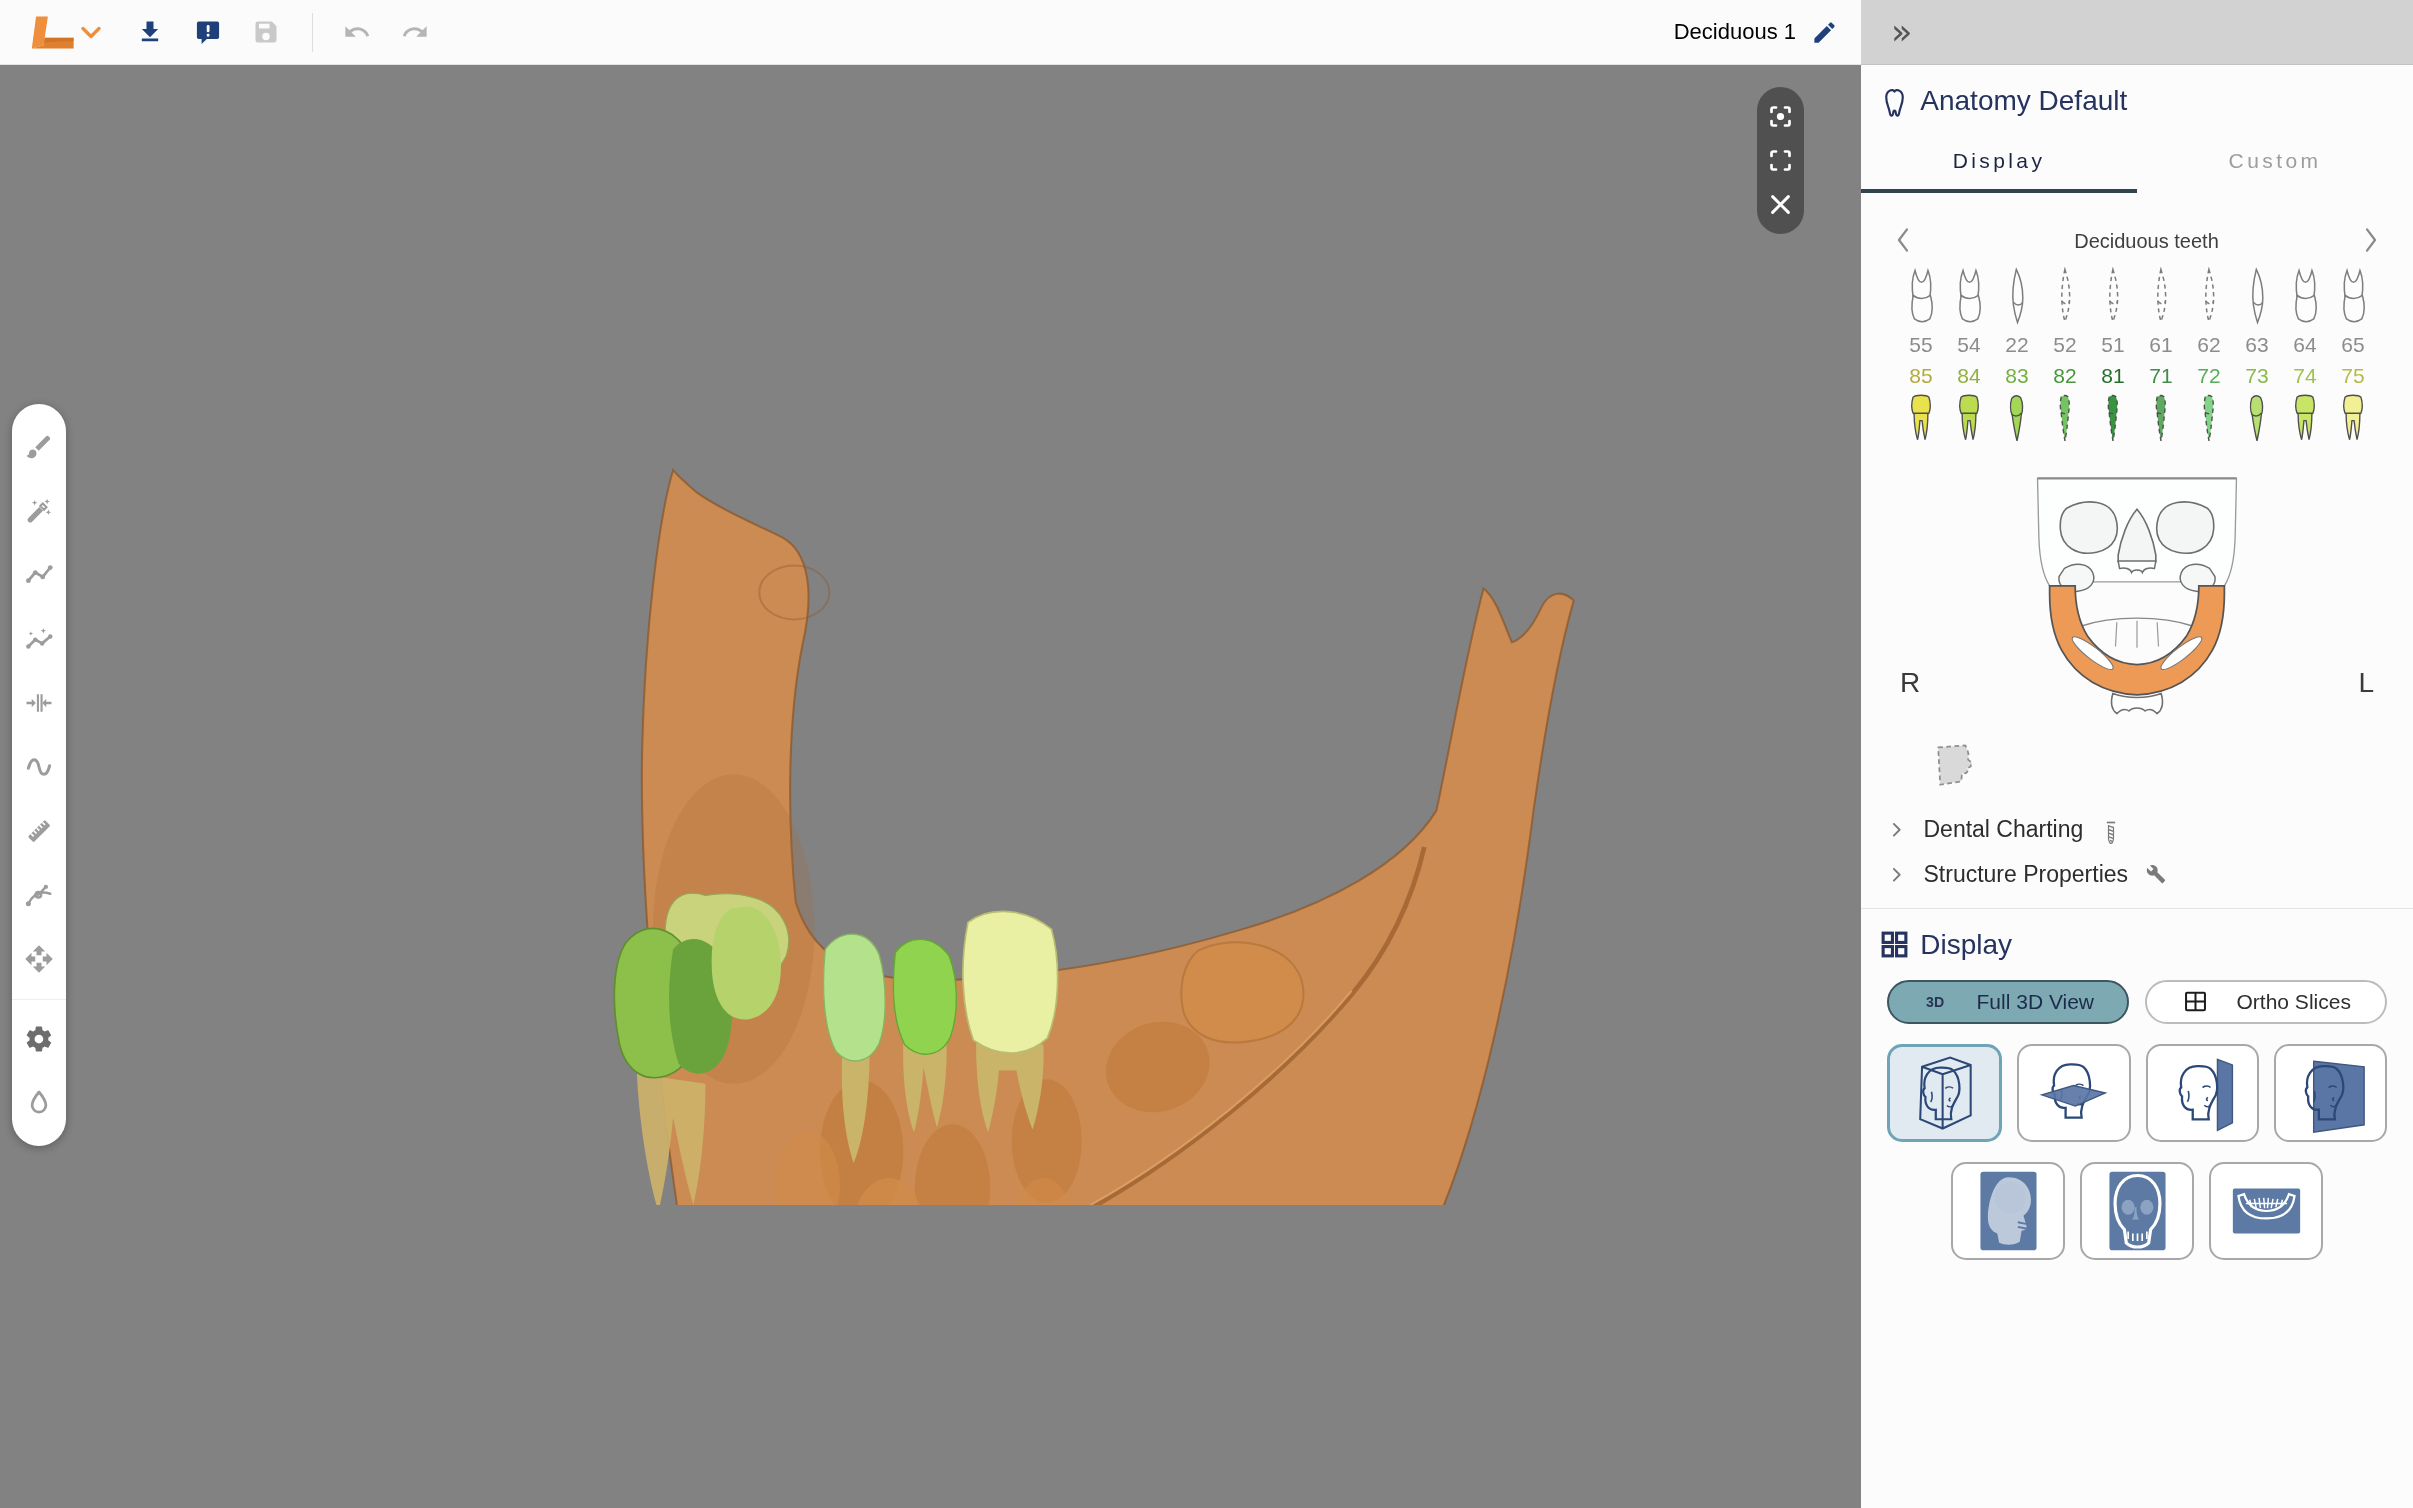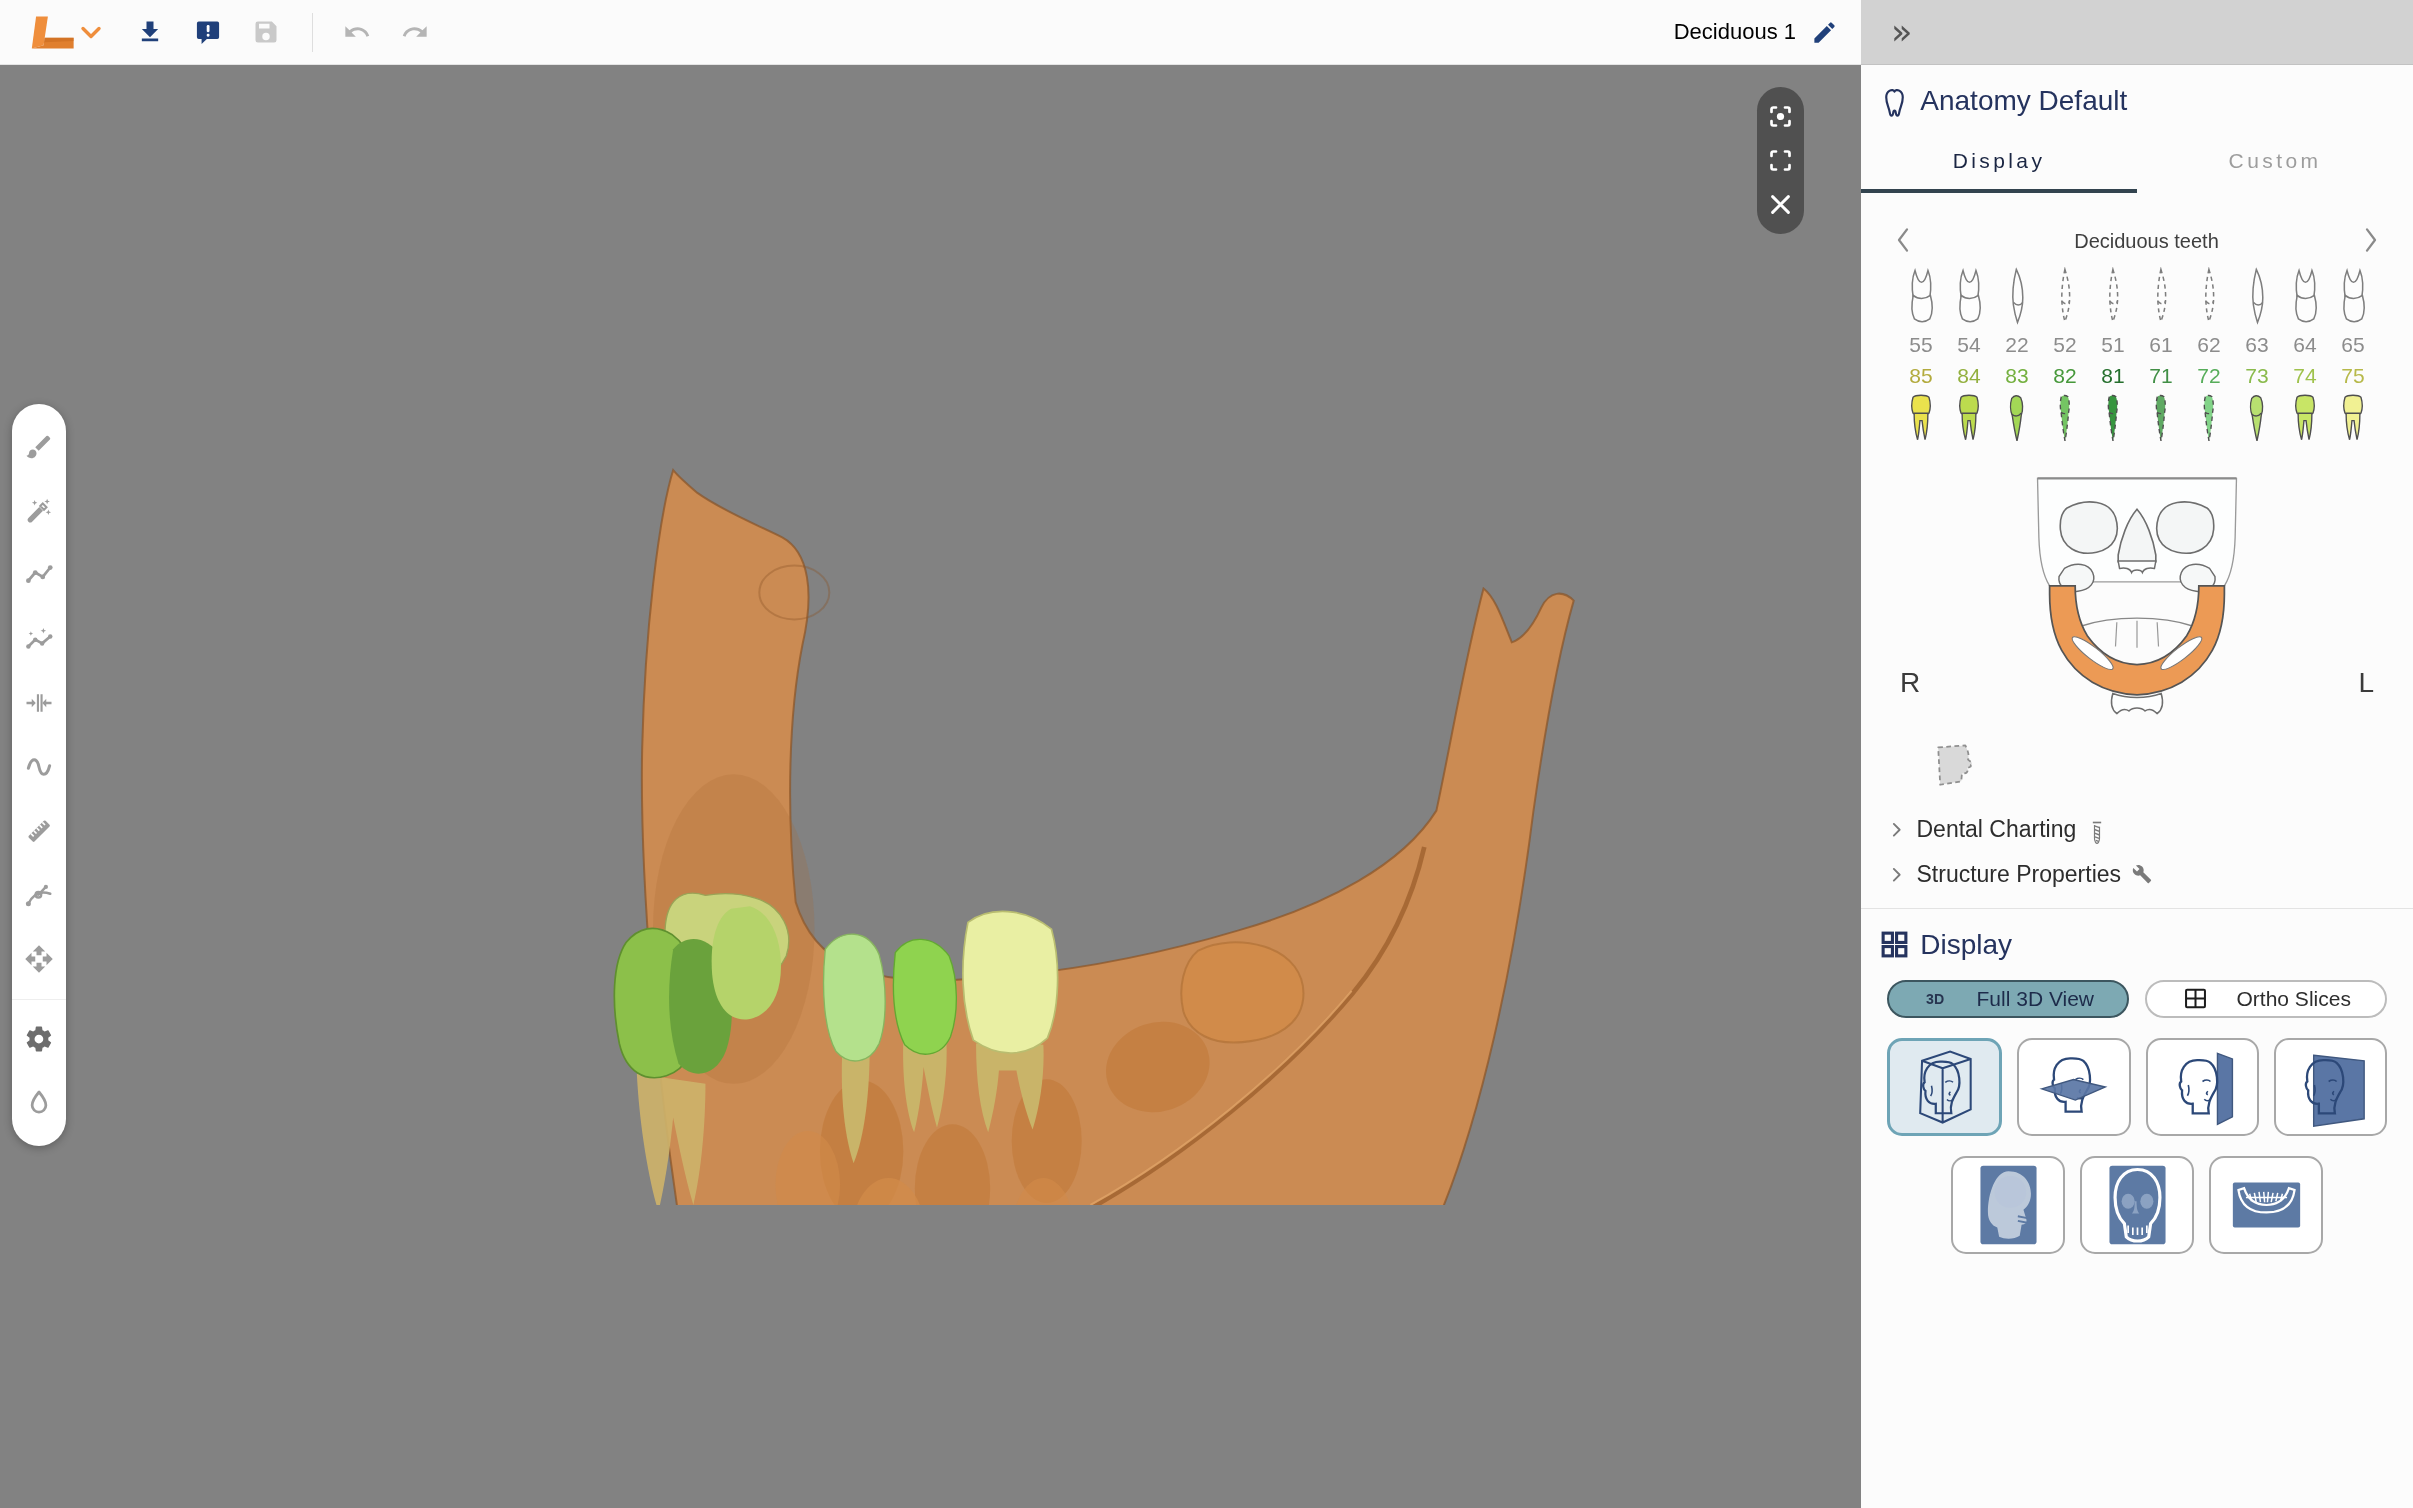--- a/index.html
+++ b/index.html
@@ -94,30 +94,30 @@
   .tooth-cell { cursor:pointer; }
 
   .skull-wrap { position:relative; margin-top:27px; height:249px; }
   .skull-svg { position:absolute; left:50%; transform:translateX(-50%); top:0; width:229px; height:246px; cursor:pointer; }
   .side-label { position:absolute; bottom:23px; font-size:28px; color:#3b3b3b; }
   .side-label.r { left:39px; }
   .side-label.l { right:39px; }
 
   .soft-chip { margin:20px 0 0 69px; width:53px; height:57px; cursor:pointer; }
 
-  .expander { display:flex; align-items:center; gap:11px; margin:17.5px 0 0 27px; cursor:pointer; }
+  .expander { display:flex; align-items:center; gap:18px; margin:17.5px 0 0 27px; cursor:pointer; }
   .expander .exp-chevron { width:17.5px; height:17.5px; color:#7a7a7a; }
   .expander .exp-label { font-size:23px; color:#2d2d2d; }
   .expander .exp-icon { width:20px; height:20px; color:#7a7a7a; }
 
   .panel-divider { border-top:1.3px solid #e3e3e3; margin-top:20px; }
 
   .mode-row { display:flex; gap:16px; margin:19px 25.6px 0 25.6px; }
   .mode-btn {
-    flex:1; height:38px; border-radius:23px; display:flex; align-items:center; justify-content:center;
+    flex:1; height:44px; border-radius:23px; display:flex; align-items:center; justify-content:center;
     gap:28px; font-size:21px; cursor:pointer; background:#ffffff;
     border:2px solid #bcbcbc; color:#2e2e2e;
   }
   .mode-btn.selected { background:#7da9b3; border-color:#3c565f; color:#1d2b4a; }
   .mode-btn .mode-icon { width:27px; height:27px; }
 
   .thumbs-row { display:flex; gap:15px; margin:20px 25.6px 0 25.6px; }
   .thumbs-row.centered { justify-content:center; margin-left:0; margin-right:0; }
   .thumb {
     width:114px; height:98px; border-radius:15px; background:#ffffff;

